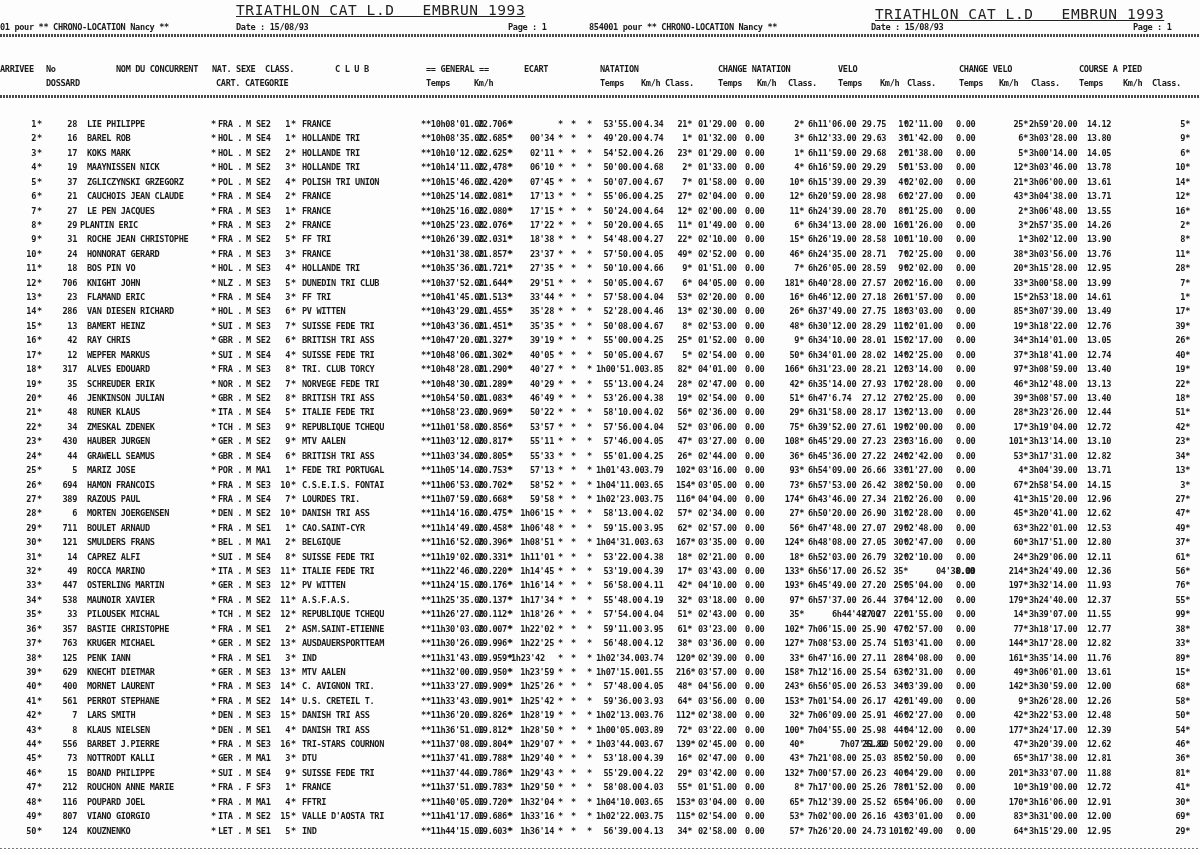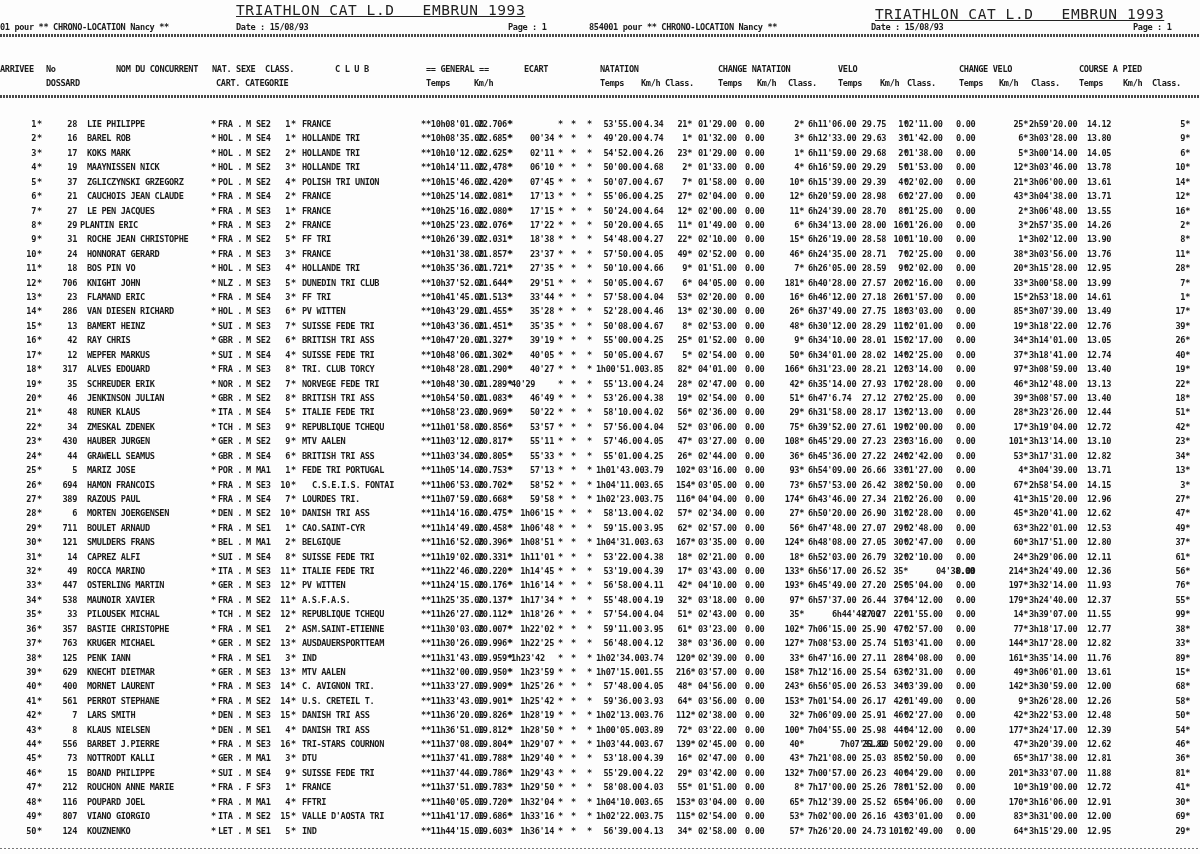--- a/index.html
+++ b/index.html
@@ -735,21 +735,21 @@
       <span class="c r" style="left: 0px; width: 36px;">19</span>
       <span class="c r" style="left: 44px; width: 33px;">35</span>
       <span class="c" style="left: 87px; width: 120px;">SCHREUDER ERIK</span>
       <span class="c" style="left: 218px; width: 20px;">NOR .</span>
       <span class="c" style="left: 246px; width: 8px;">M</span>
       <span class="c" style="left: 256px; width: 20px;">SE2</span>
       <span class="c r" style="left: 276px; width: 14px;">7</span>
       <span class="c" style="left: 302px; width: 112px;">NORVEGE FEDE TRI</span>
       <span class="c" style="left: 426px; width: 52px;">*10h48'30.00</span>
       <span class="c" style="left: 478px; width: 30px;">21.289*</span>
-      <span class="c r" style="left: 511px; width: 21px;">40'29</span>
+      <span class="c r" style="left: 511px; width: 43px;">40'29</span>
       <span class="c r" style="left: 596px; width: 46px;">55'13.00</span>
       <span class="c" style="left: 644px; width: 22px;">4.24</span>
       <span class="c r" style="left: 676px; width: 16px;">28*</span>
       <span class="c" style="left: 698px; width: 42px;">02'47.00</span>
       <span class="c" style="left: 745px; width: 22px;">0.00</span>
       <span class="c r" style="left: 776px; width: 28px;">42*</span>
       <span class="c" style="left: 808px; width: 52px;">6h35'14.00</span>
       <span class="c" style="left: 862px; width: 24px;">27.93</span>
       <span class="c r" style="left: 874px; width: 34px;">17*</span>
       <span class="c" style="left: 904px; width: 42px;">02'28.00</span>
@@ -984,21 +984,21 @@
       <span class="c" style="left: 587px;">*</span>
     </div>
     <div class="row" style="top: 479.5px;">
       <span class="c r" style="left: 0px; width: 36px;">26</span>
       <span class="c r" style="left: 44px; width: 33px;">694</span>
       <span class="c" style="left: 87px; width: 120px;">HAMON FRANCOIS</span>
       <span class="c" style="left: 218px; width: 20px;">FRA .</span>
       <span class="c" style="left: 246px; width: 8px;">M</span>
       <span class="c" style="left: 256px; width: 20px;">SE3</span>
       <span class="c r" style="left: 276px; width: 14px;">10</span>
-      <span class="c" style="left: 312px; width: 112px;">C.S.E.I.S. FONTAI</span>
+      <span class="c" style="left: 302px; width: 112px;">C.S.E.I.S. FONTAI</span>
       <span class="c" style="left: 426px; width: 52px;">*11h06'53.00</span>
       <span class="c" style="left: 478px; width: 30px;">20.702*</span>
       <span class="c r" style="left: 511px; width: 43px;">58'52</span>
       <span class="c r" style="left: 596px; width: 46px;">1h04'11.00</span>
       <span class="c" style="left: 644px; width: 22px;">3.65</span>
       <span class="c r" style="left: 676px; width: 16px;">154*</span>
       <span class="c" style="left: 698px; width: 42px;">03'05.00</span>
       <span class="c" style="left: 745px; width: 22px;">0.00</span>
       <span class="c r" style="left: 776px; width: 28px;">73*</span>
       <span class="c" style="left: 808px; width: 52px;">6h57'53.00</span>

